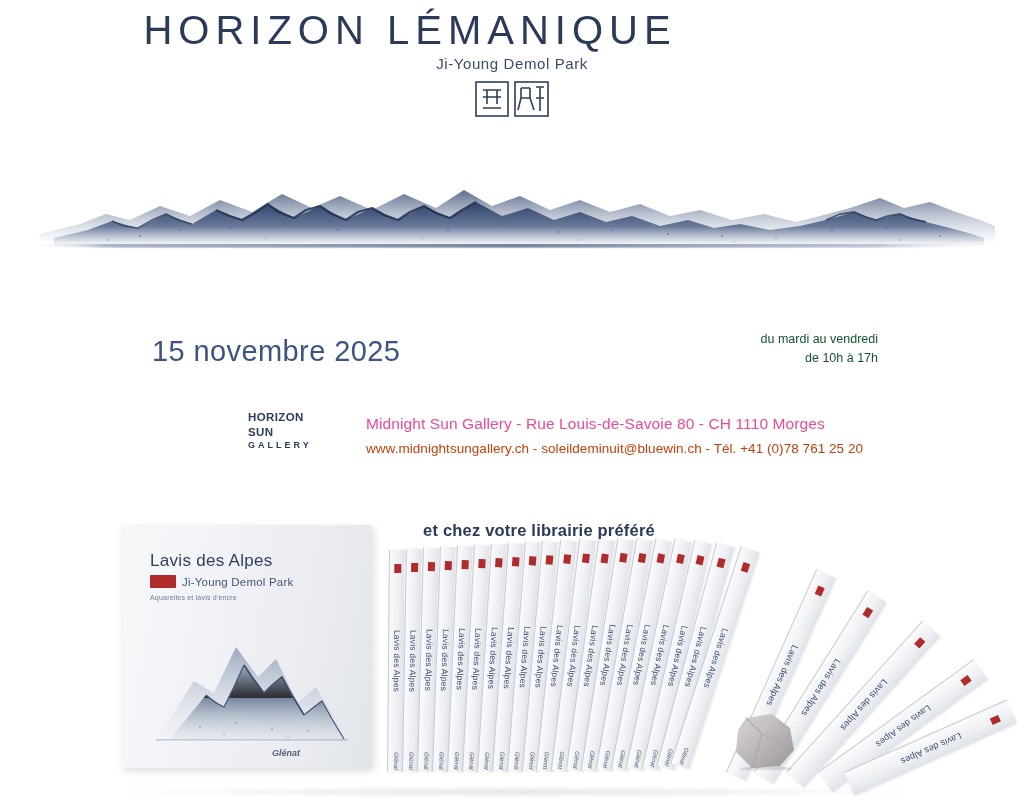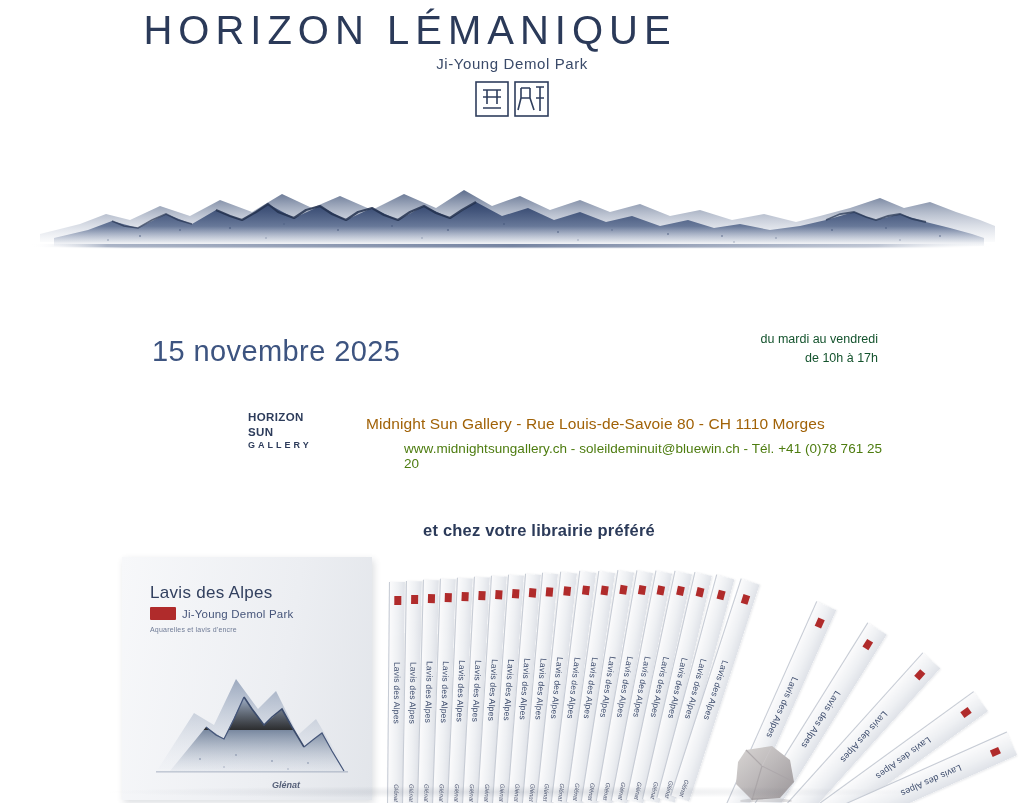--- a/index.html
+++ b/index.html
@@ -125,48 +125,47 @@
   
   .gallery-info {
     position: absolute;
     top: 415px;
     left: 366px;
     width: 530px;
   }
   .gallery-info .line1 {
     font-size: 15.5px;
     letter-spacing: 0.1px;
-    color: #a16207;
+    color: #ec4899;
     margin-bottom: 8px;
   }
   .gallery-info .line2 {
     font-size: 13.5px;
     letter-spacing: 0.05px;
-    color: #4d7c0f;
-    margin-left: 38px;
+    color: #c2410c;
   }
 
   
   .bookstore {
     position: absolute;
     top: 521px;
     left: 0;
     width: 1024px;
     text-align: center;
     font-size: 16.5px;
     font-weight: 700;
     color: #2b3a59;
     letter-spacing: 0.2px;
     padding-left: 27px;
   }
 
   
   .books-photo {
     position: absolute;
-    top: 554px;
+    top: 522px;
     left: 100px;
     width: 830px;
     height: 250px;
   }
 
   
   .front-book {
     position: absolute;
     left: 22px;
     top: 3px;

